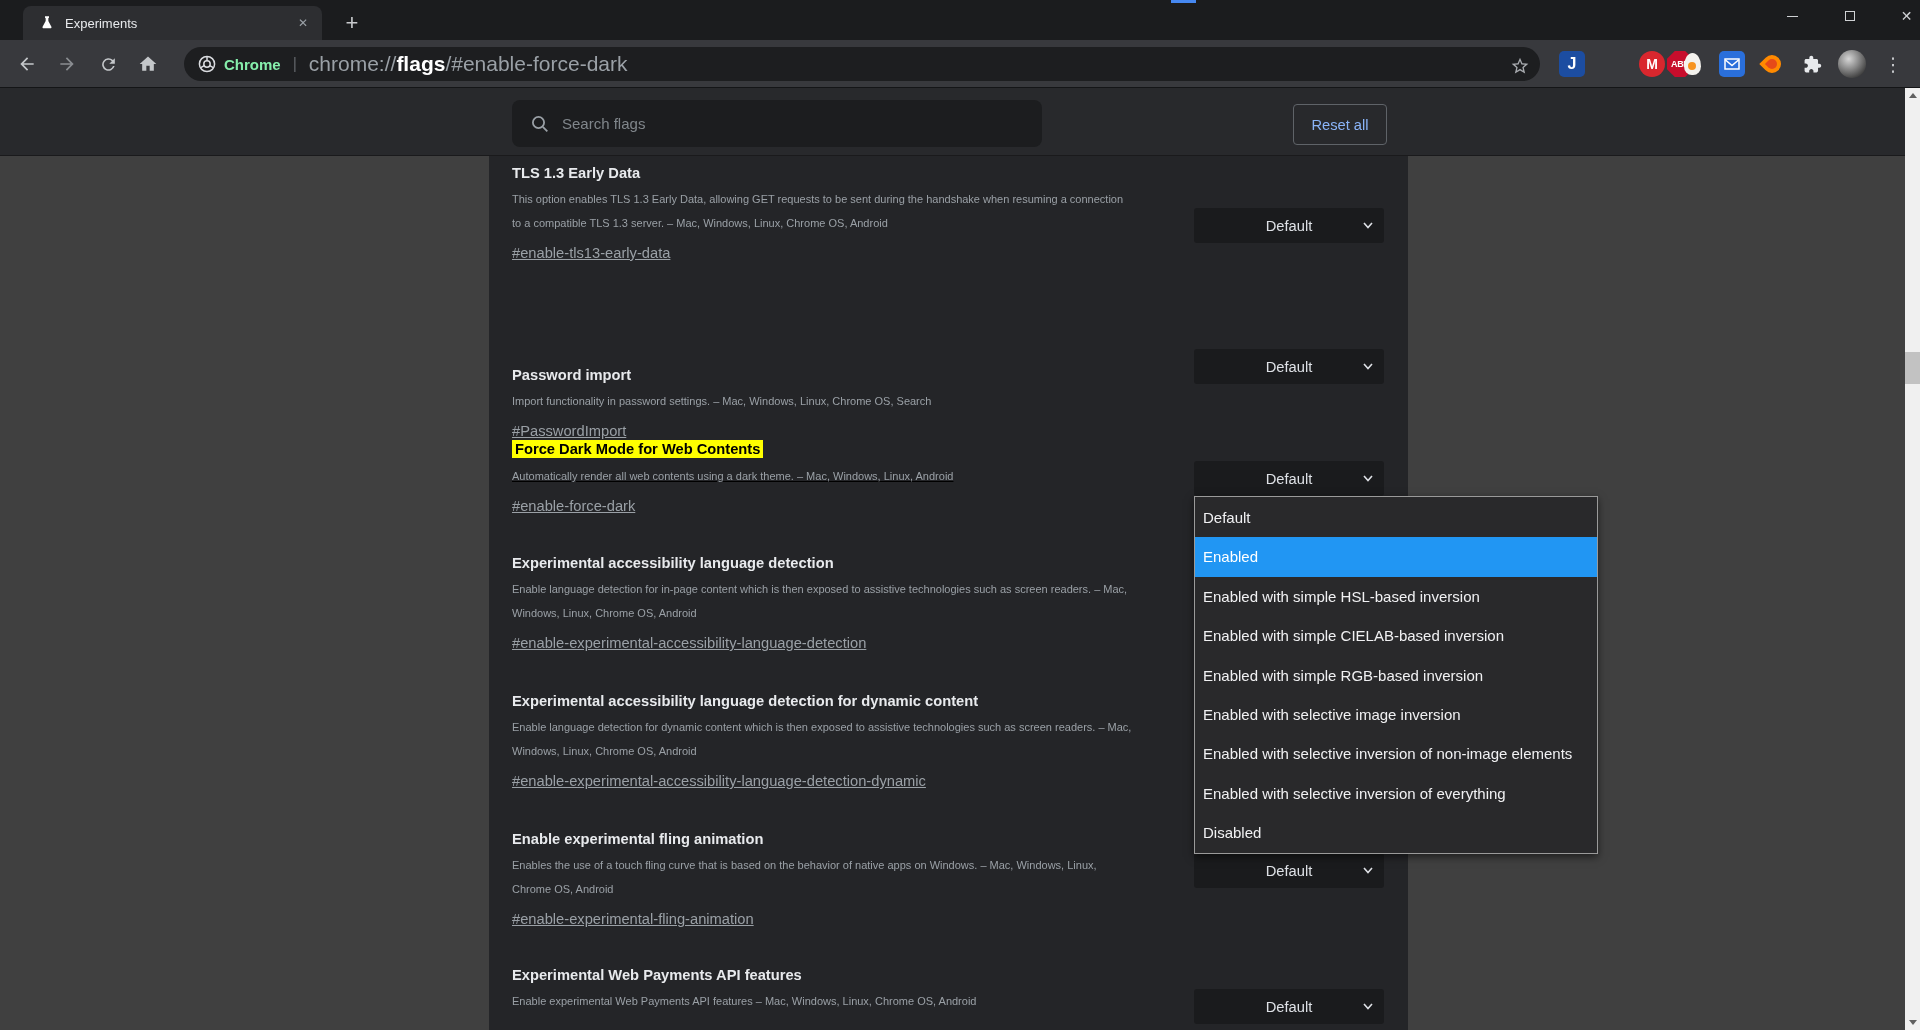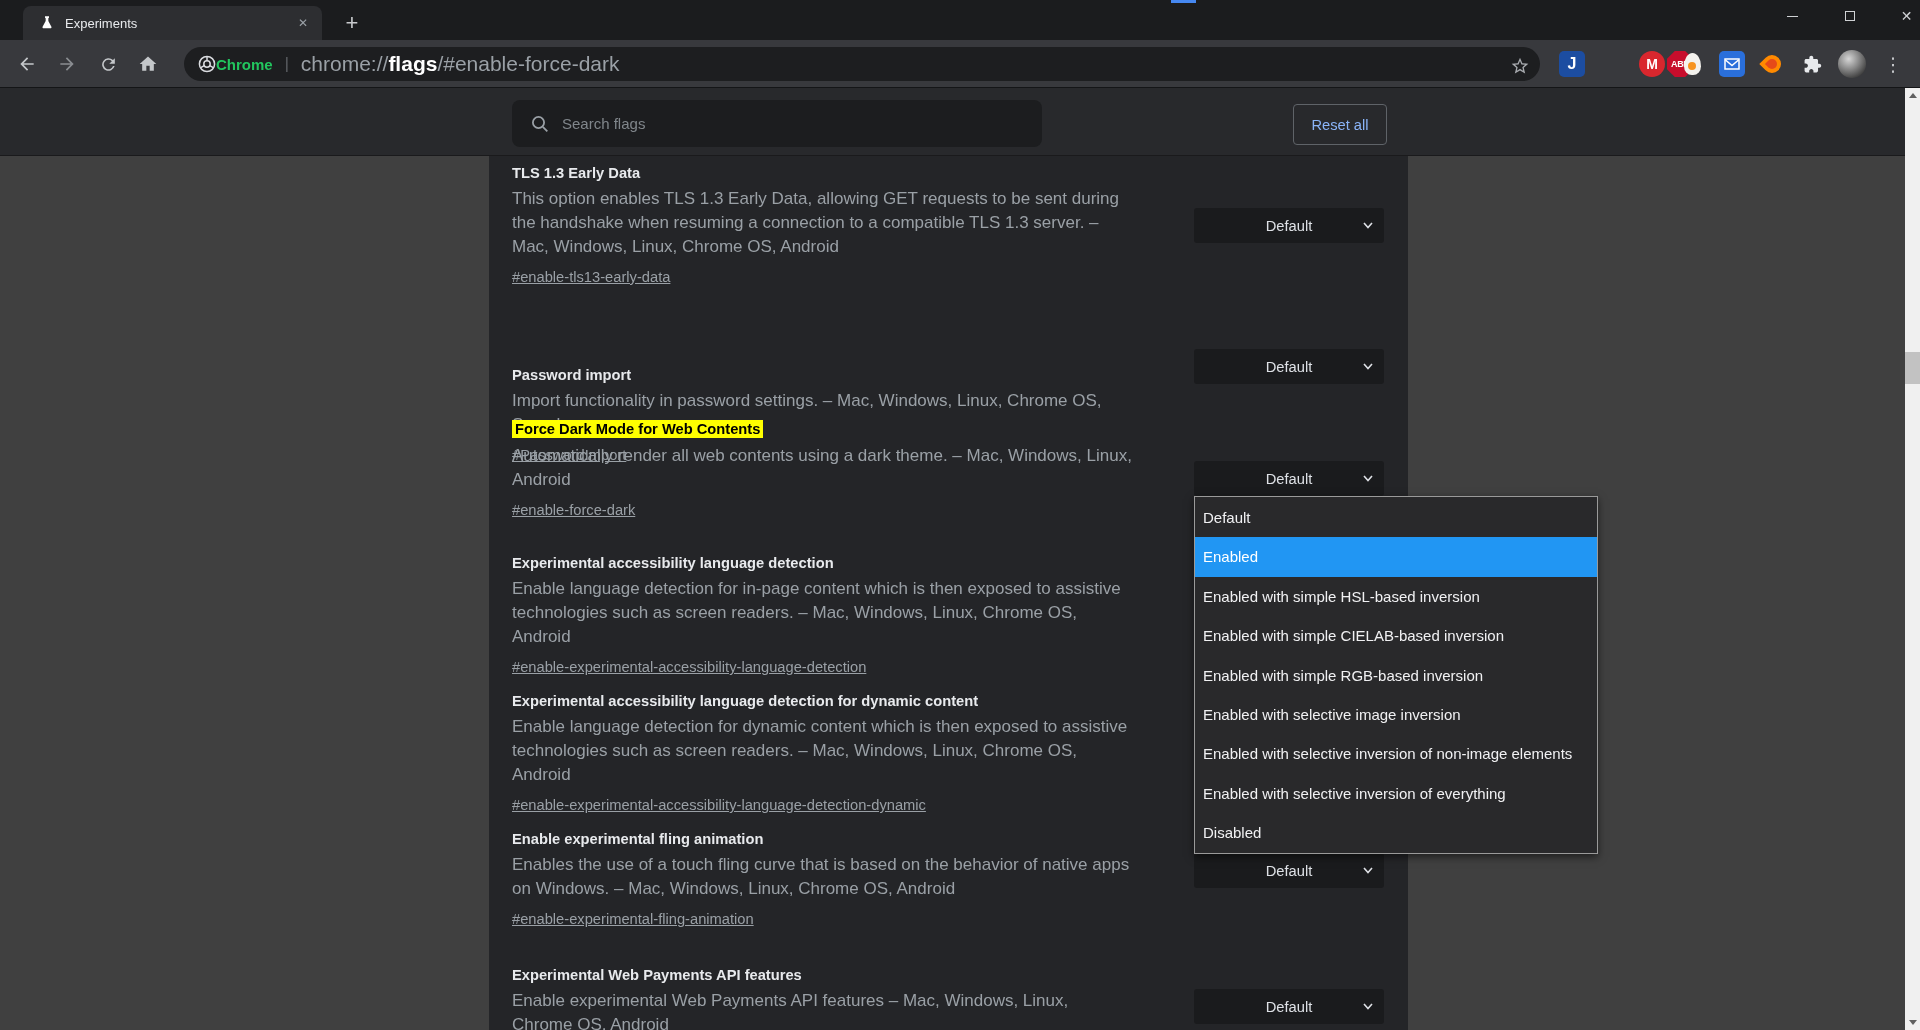--- a/index.html
+++ b/index.html
@@ -24,21 +24,21 @@
   .max-glyph { width:10px; height:10px; border:1px solid #CFD1D4; }
   .close-glyph { color:#CFD1D4; font-size:14px; line-height:1; }
 
   
   #toolbar { position:absolute; left:0; top:40px; width:1920px; height:48px; background:#38393D;
              border-bottom:1px solid #141517; }
   .nav-ico { position:absolute; top:52px; width:24px; height:24px; display:flex; align-items:center; justify-content:center; border-radius:50%; }
   #urlbar { position:absolute; left:184px; top:47px; width:1356px; height:34px; background:#1D1E20;
             border-radius:17px; display:flex; align-items:center; }
   #chip-glyph { margin-left:14px; }
-  #chip-label { margin-left:0; font-size:15px; font-weight:600; color:#22c55e; }
+  #chip-label { margin-left:8px; font-size:15px; font-weight:600; color:#86efac; }
   #chip-sep { margin:0 12px; color:#5F6368; font-size:16px; }
   #url-text { font-size:21px; color:#9AA0A6; white-space:nowrap; }
   #url-text .hl-seg { color:#FFFFFF; font-weight:700; }
   #star-btn { position:absolute; left:1510px; top:56px; width:22px; height:22px; }
 
   .ext-ico { position:absolute; top:50px; width:28px; height:28px; display:flex; align-items:center; justify-content:center; }
   .badge { display:flex; align-items:center; justify-content:center; color:#fff; font-weight:700; }
   #ext-j   { left:1558px; } #ext-abp { left:1666px; } #ext-mega{ left:1638px; }
   #ext-egg { left:1678px; } #ext-mail{ left:1718px; } #ext-flame{ left:1758px; }
   #ext-puzzle{ left:1798px; } #ext-avatar{ left:1838px; } #ext-menu{ left:1879px; }
@@ -67,25 +67,25 @@
                 border-radius:8px; display:flex; align-items:center; }
   #search-box svg { margin-left:18px; }
   #search-input { flex:1; margin-left:12px; margin-right:12px; background:transparent; border:none; outline:none;
                   color:#E8EAED; font-size:15px; font-family:"Liberation Sans", sans-serif; }
   #search-input::placeholder { color:#80868B; }
   #reset-all { position:absolute; left:1293px; top:16px; width:94px; height:41px; background:transparent;
                border:1px solid #5F6368; border-radius:4px; color:#8AB4F8; font-size:14.7px;
                font-family:"Liberation Sans", sans-serif; }
 
   .flag-row { position:absolute; left:512px; width:620px; }
-  #row0 { top:77px; } #row1 { top:242px;margin-top:37px; } #row2 { top:332px; } #row3 { top:467px; }
+  #row0 { top:77px; } #row1 { top:242px;margin-top:37px; } #row2 { top:352px;text-decoration:underline; } #row3 { top:467px; }
   #row4 { top:605px; } #row5 { top:743px; } #row6 { top:879px; }
   .flag-title { font-size:14.7px; font-weight:700; color:#E8EAED; margin-bottom:6px; }
   .flag-title.hl { display:inline-block; background:#FFFF00; color:#000; padding:1px 3px; }
-  .flag-desc { font-size:17px; color:#9AA0A6; line-height:24px; }
+  .flag-desc { font-size:11px; color:#9AA0A6; line-height:24px; }
   .flag-link { display:inline-block; margin-top:8px; font-size:14.7px; color:#9AA0A6;
                text-decoration:underline; line-height:20px; cursor:pointer; }
 
   .flag-select { position:absolute; left:1194px; width:190px; height:35px; background:#1A1B1D;
                  border-radius:3px; display:flex; align-items:center; justify-content:center; cursor:default; }
   .flag-select span { font-size:14.7px; color:#DEE1E6; }
   .flag-select svg { position:absolute; right:11px; top:14px; }
   #sel0 { top:120px; } #sel1 { top:261px; } #sel2 { top:373px; } #sel5 { top:765px; } #sel6 { top:901px; }
 
   #dropdown-menu { position:absolute; left:1194px; top:408px; width:404px; height:358px;

